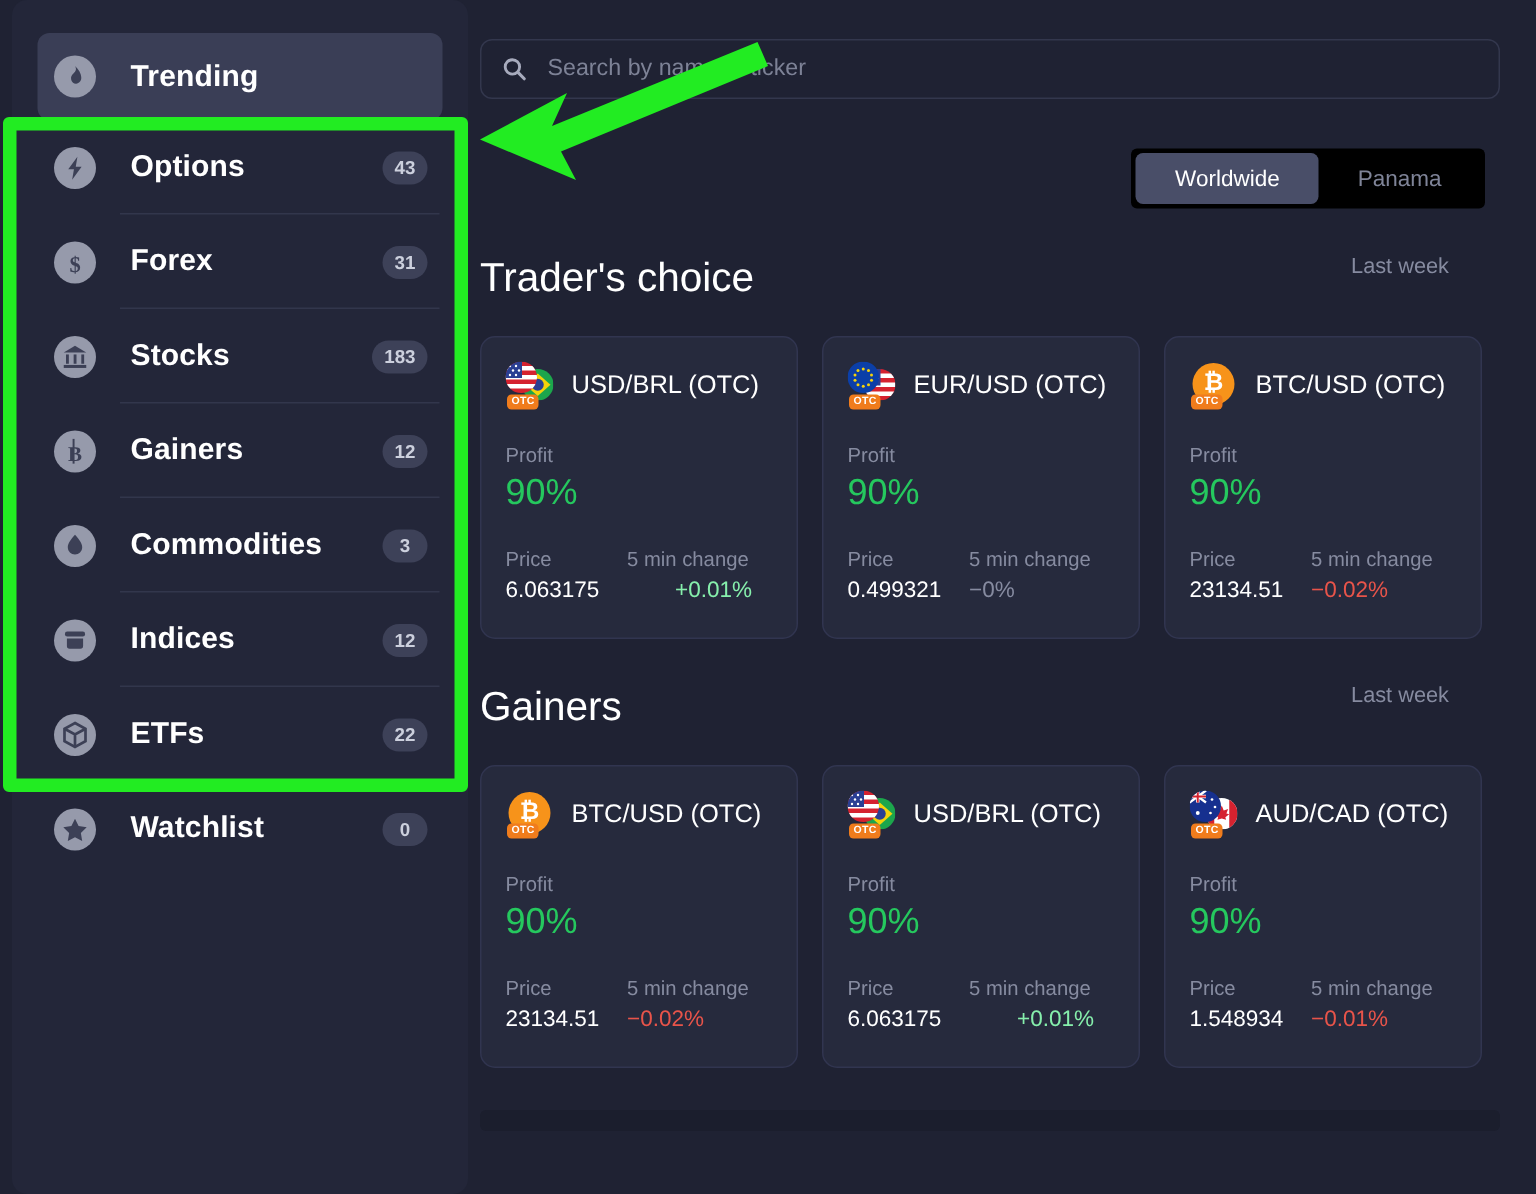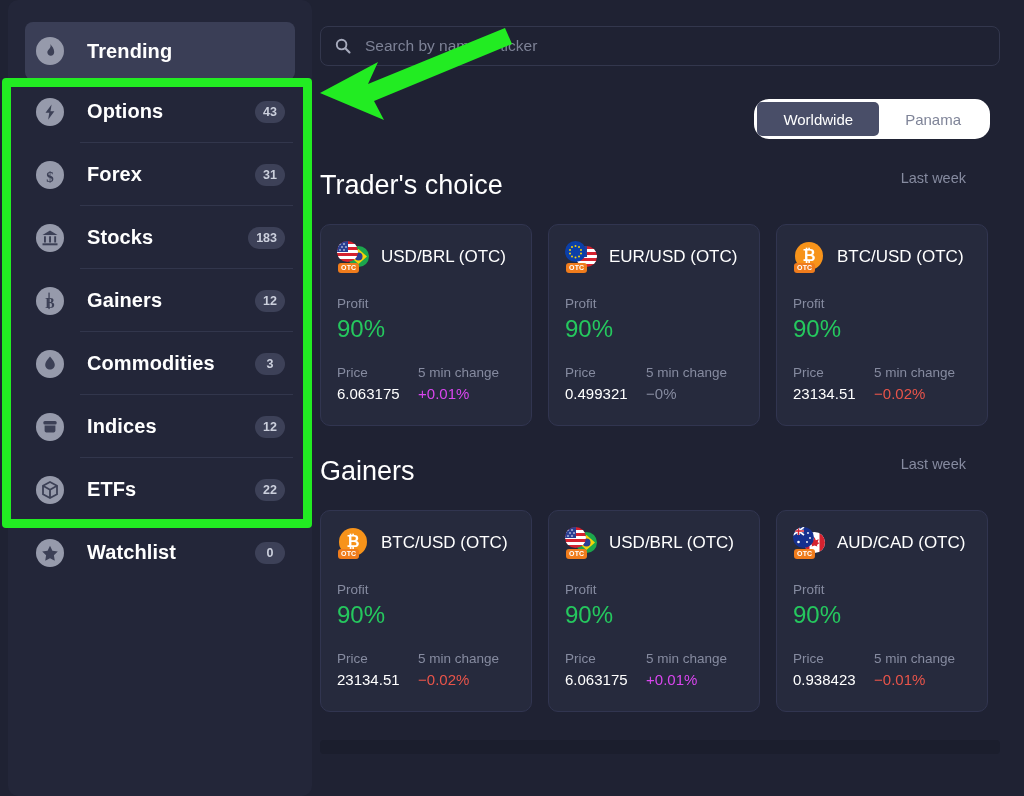--- a/index.html
+++ b/index.html
@@ -122,22 +122,22 @@
     width: 0; height: 0;
     border-left: 7px solid transparent;
     border-right: 7px solid transparent;
     border-top: 8px solid #e9ebf1;
   }
 
   .seg {
     position: absolute;
     right: 34px; top: 99px;
     height: 40px;
-    background: #ffffff;
-    border-radius: 15px;
+    background: #000000;
+    border-radius: 4px;
     display: flex;
     padding: 3px;
   }
   .seg-btn {
     padding: 0 26px;
     height: 34px;
     border-radius: 5px;
     display: flex; align-items: center; justify-content: center;
     font-size: 15px;
     color: #7f8498;
@@ -177,21 +177,21 @@
     font-size: 17px;
     white-space: nowrap;
   }
   .lbl { color: #868ba0; font-size: 13.5px; }
   .profit-lbl { margin-top: 23px; }
   .profit-val { color: #25c85e; font-size: 24px; margin-top: 4px; }
   .card-foot { display: flex; margin-top: 22px; }
   .foot-col { width: 92px; }
   .foot-col.wide { width: 110px; }
   .foot-val { font-size: 15px; margin-top: 5px; color: #ffffff; }
-  .up { color: #d946ef; }
+  .up { color: #86efac; margin-left: 32px; }
   .down { color: #e8544a; }
   .neutral { color: #868ba0; }
 
   .bottom-strip {
     position: absolute;
     left: 0; top: 740px;
     width: 680px; height: 14px;
     background: #1b1e2d;
     border-radius: 4px;
   }
@@ -558,21 +558,21 @@
                   </svg></span>
                 <span class="otc-badge">OTC</span>
               </span>
               <span class="card-title">AUD/CAD (OTC)</span>
             </div>
             <div class="lbl profit-lbl">Profit</div>
             <div class="profit-val">90%</div>
             <div class="card-foot">
               <div class="foot-col">
                 <div class="lbl">Price</div>
-                <div class="foot-val">0.938423</div>
+                <div class="foot-val">1.548934</div>
               </div>
               <div class="foot-col wide">
                 <div class="lbl">5 min change</div>
                 <div class="foot-val down">−0.01%</div>
               </div>
             </div>
           </div>
         </div>
       </div>
 

